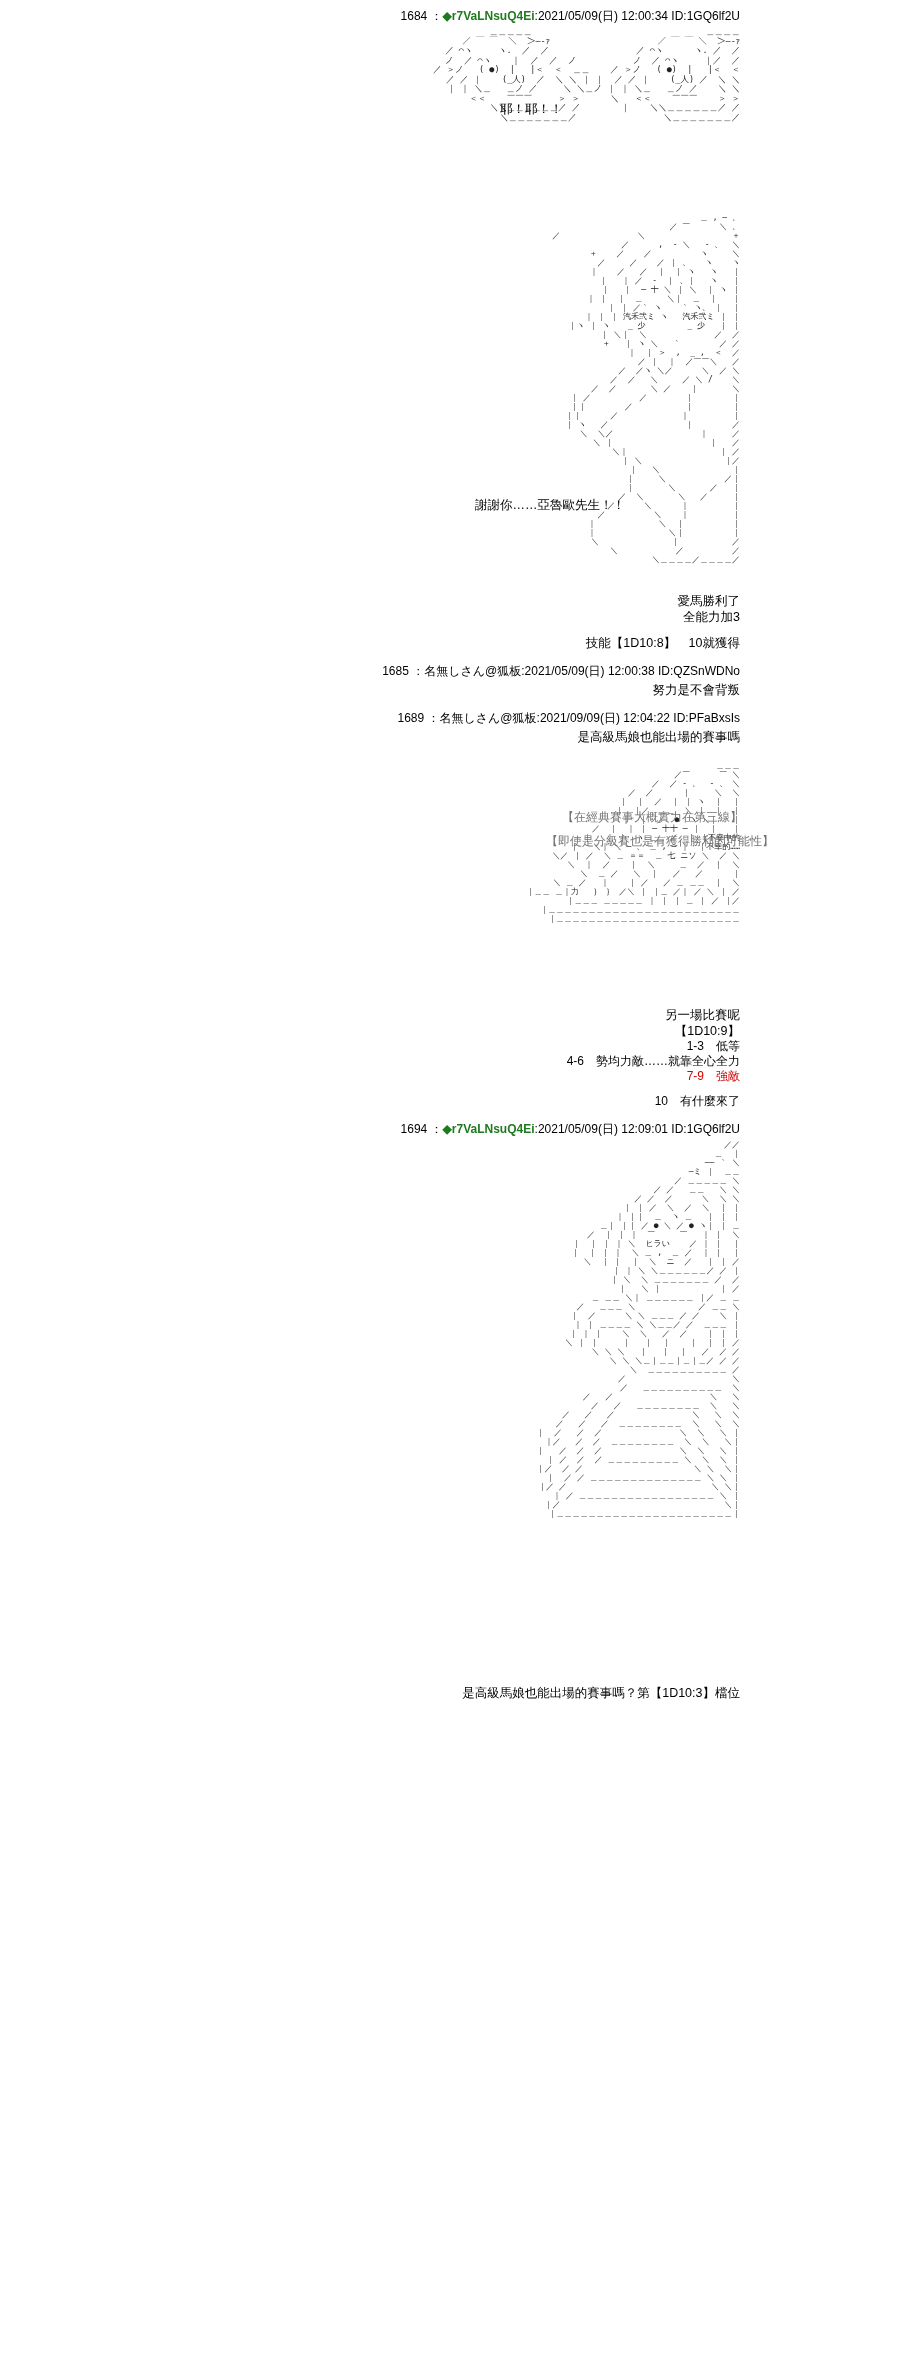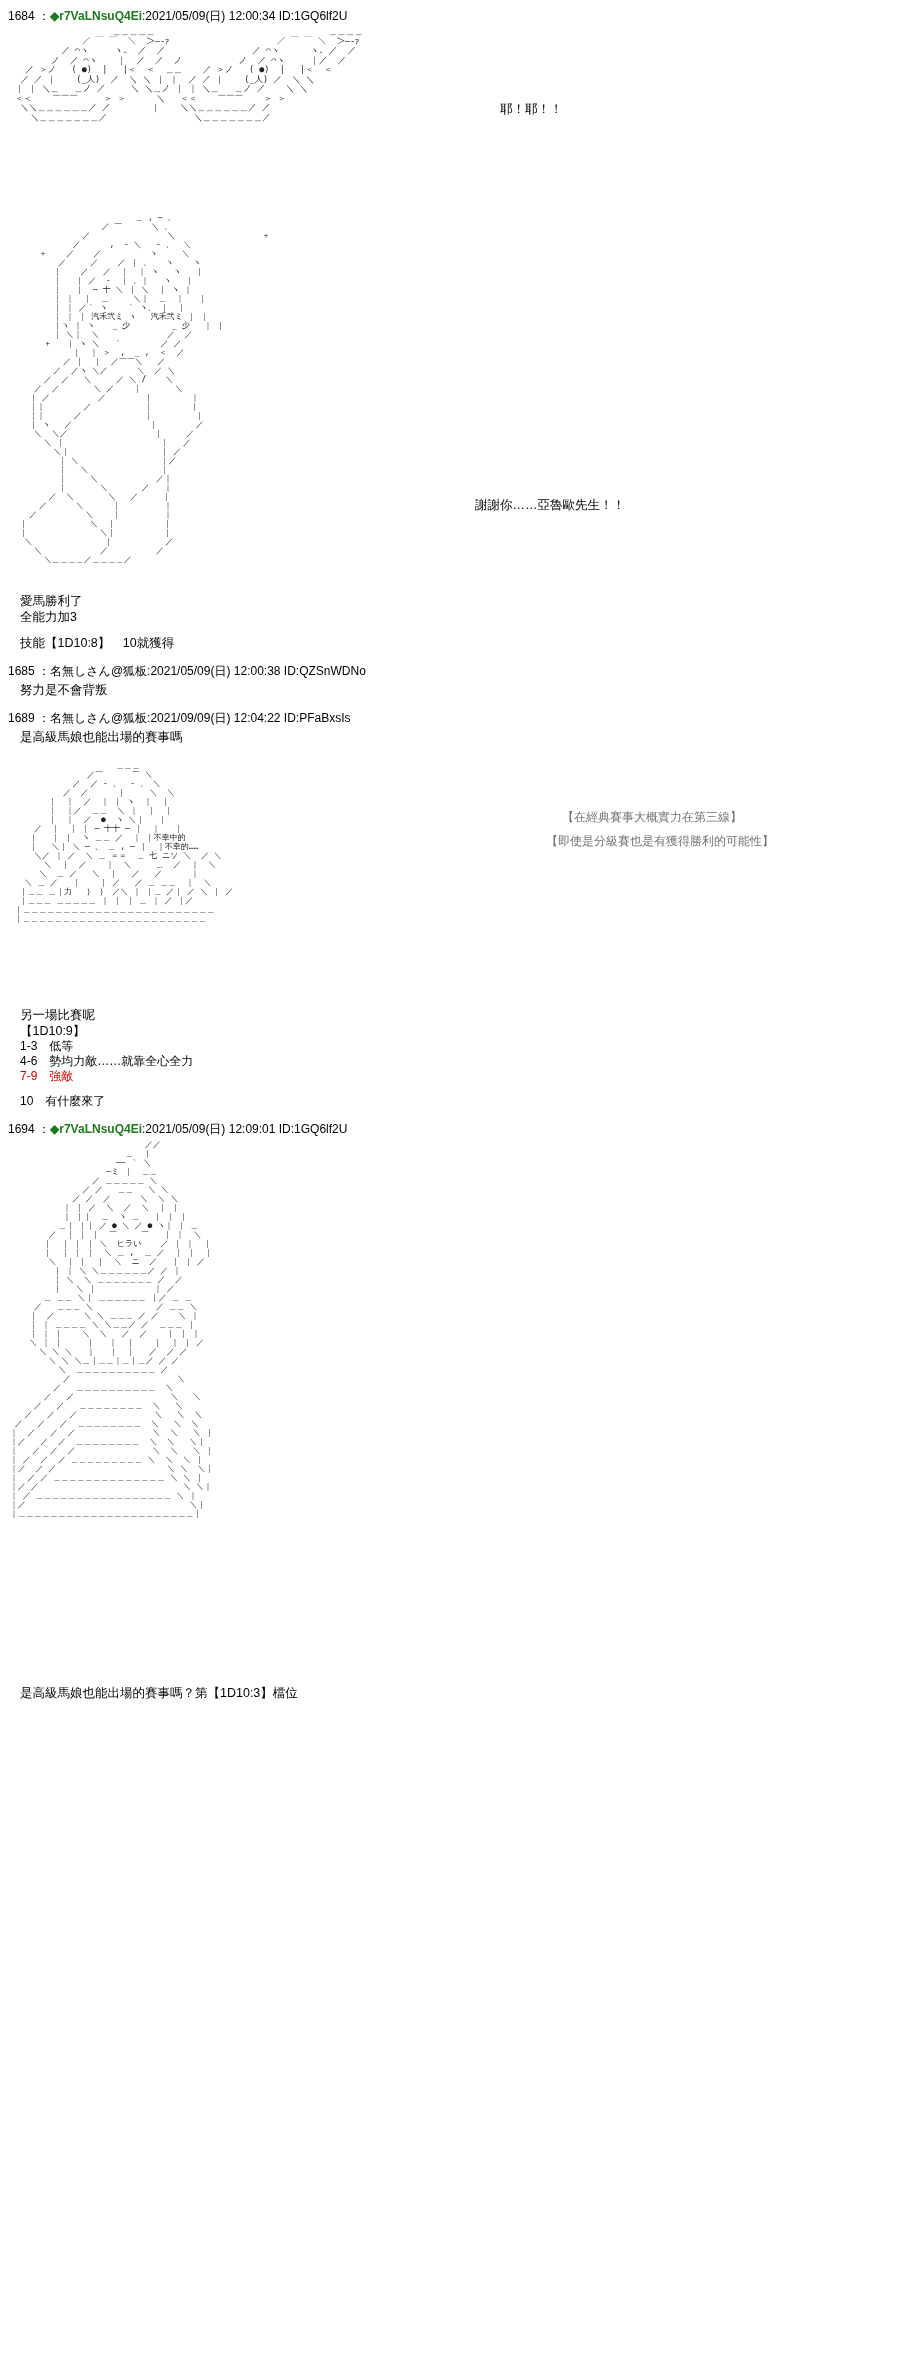--- a/index.html
+++ b/index.html
@@ -13,20 +13,21 @@
     font-family: "Liberation Sans", sans-serif;
     font-size: 13px;
     color: #000000;
     position: relative;
   }
   .page {
     width: 740px;
     position: relative;
     padding: 6px 0 0 0;
     box-sizing: border-box;
+    text-align: right;
   }
   .post-header {
     font-size: 12px;
     color: #000000;
     padding: 2px 0 2px 8px;
     white-space: nowrap;
   }
   .trip {
     color: #1f7a1f;
     font-weight: bold;

